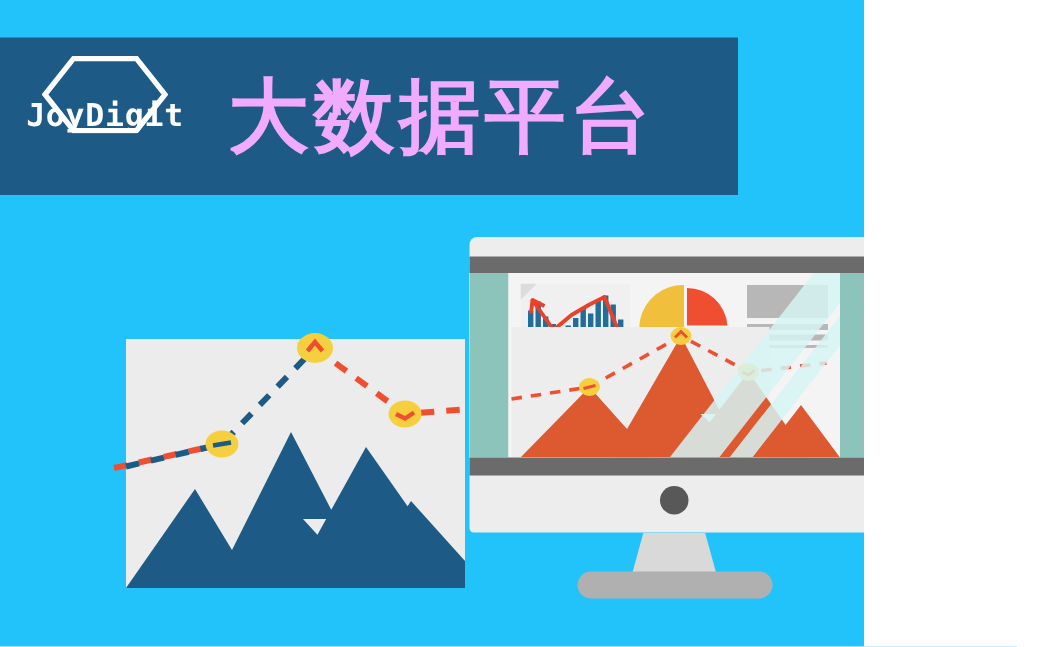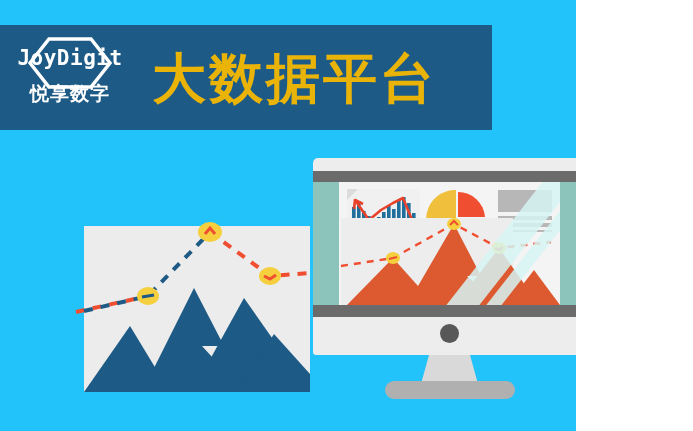--- a/index.html
+++ b/index.html
@@ -60,21 +60,21 @@
   .logo-sub {
     position: relative;
     z-index: 2;
     color: #ffffff;
     font-size: 19px;
     font-weight: bold;
     letter-spacing: 1px;
     margin-top: 11px;
   }
   .header-title {
-    color: #eab308;
+    color: #f0abfc;
     font-size: 54px;
     font-weight: bold;
     letter-spacing: 3px;
     margin-left: 26px;
     line-height: 1;
     white-space: nowrap;
   }
 
   
   .left-panel {
@@ -186,21 +186,20 @@
 
 <div id="banner-root">
 
   <div class="header-band">
 
     <div class="logo-block">
       <svg class="logo-hex" viewBox="0 0 84 52">
         <polygon points="21,2 63,2 82,26 63,50 21,50 2,26" fill="none" stroke="#ffffff" stroke-width="3.5"></polygon>
       </svg>
       <div class="logo-word">JoyDigit</div>
-      <div class="logo-sub">悦享数字</div>
     </div>
 
     <div class="header-title">大数据平台</div>
   </div>
 
   <div class="left-panel">
     <svg class="mountains" width="226" height="166" viewBox="0 0 226 166">
       <polygon points="0,166 46,100 86,166" fill="#1d5a85"></polygon>
       <polygon points="58,166 110,62 140,120 118,120 160,166" fill="#1d5a85"></polygon>
       <polygon points="108,166 160,72 226,166" fill="#1d5a85"></polygon>

